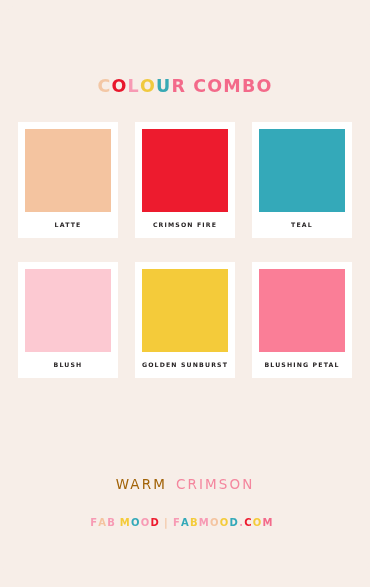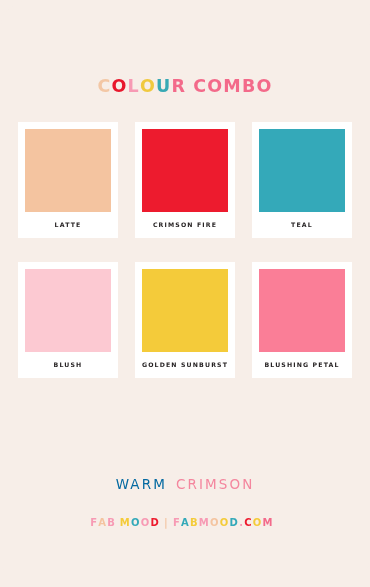--- a/index.html
+++ b/index.html
@@ -144,18 +144,18 @@
         <div class="swatch" style="background: rgb(244, 203, 58);"></div>
         <div class="card-label">GOLDEN SUNBURST</div>
       </div>
       <div class="card">
         <div class="swatch" style="background: rgb(250, 126, 151);"></div>
         <div class="card-label">BLUSHING PETAL</div>
       </div>
     </div>
 
   <div class="subtitle">
-    <span class="word" id="sub-one" style="color: #0369a1;">WARM</span><span class="gap"></span><span class="word" id="sub-two" style="color: rgb(244, 134, 158);">CRIMSON</span>
+    <span class="word" id="sub-one" style="color: #a16207;">WARM</span><span class="gap"></span><span class="word" id="sub-two" style="color: rgb(244, 134, 158);">CRIMSON</span>
   </div>
 
   <div class="footer" id="footer-el"><span class="ltr" style="color: rgb(247, 154, 180);">F</span><span class="ltr" style="color: rgb(244, 196, 160);">A</span><span class="ltr" style="color: rgb(247, 154, 180);">B</span><span class="sp"></span><span class="ltr" style="color: rgb(244, 203, 58);">M</span><span class="ltr" style="color: rgb(52, 169, 185);">O</span><span class="ltr" style="color: rgb(247, 154, 180);">O</span><span class="ltr" style="color: rgb(237, 27, 46);">D</span><span class="bar" style="color: rgb(243, 199, 165);">|</span><span class="ltr" style="color: rgb(247, 154, 180);">F</span><span class="ltr" style="color: rgb(52, 169, 185);">A</span><span class="ltr" style="color: rgb(244, 203, 58);">B</span><span class="ltr" style="color: rgb(247, 154, 180);">M</span><span class="ltr" style="color: rgb(244, 196, 160);">O</span><span class="ltr" style="color: rgb(244, 203, 58);">O</span><span class="ltr" style="color: rgb(52, 169, 185);">D</span><span class="ltr" style="color: rgb(247, 154, 180);">.</span><span class="ltr" style="color: rgb(237, 27, 46);">C</span><span class="ltr" style="color: rgb(244, 203, 58);">O</span><span class="ltr" style="color: rgb(243, 106, 138);">M</span></div>
 
 </div>
 
 </body></html>

